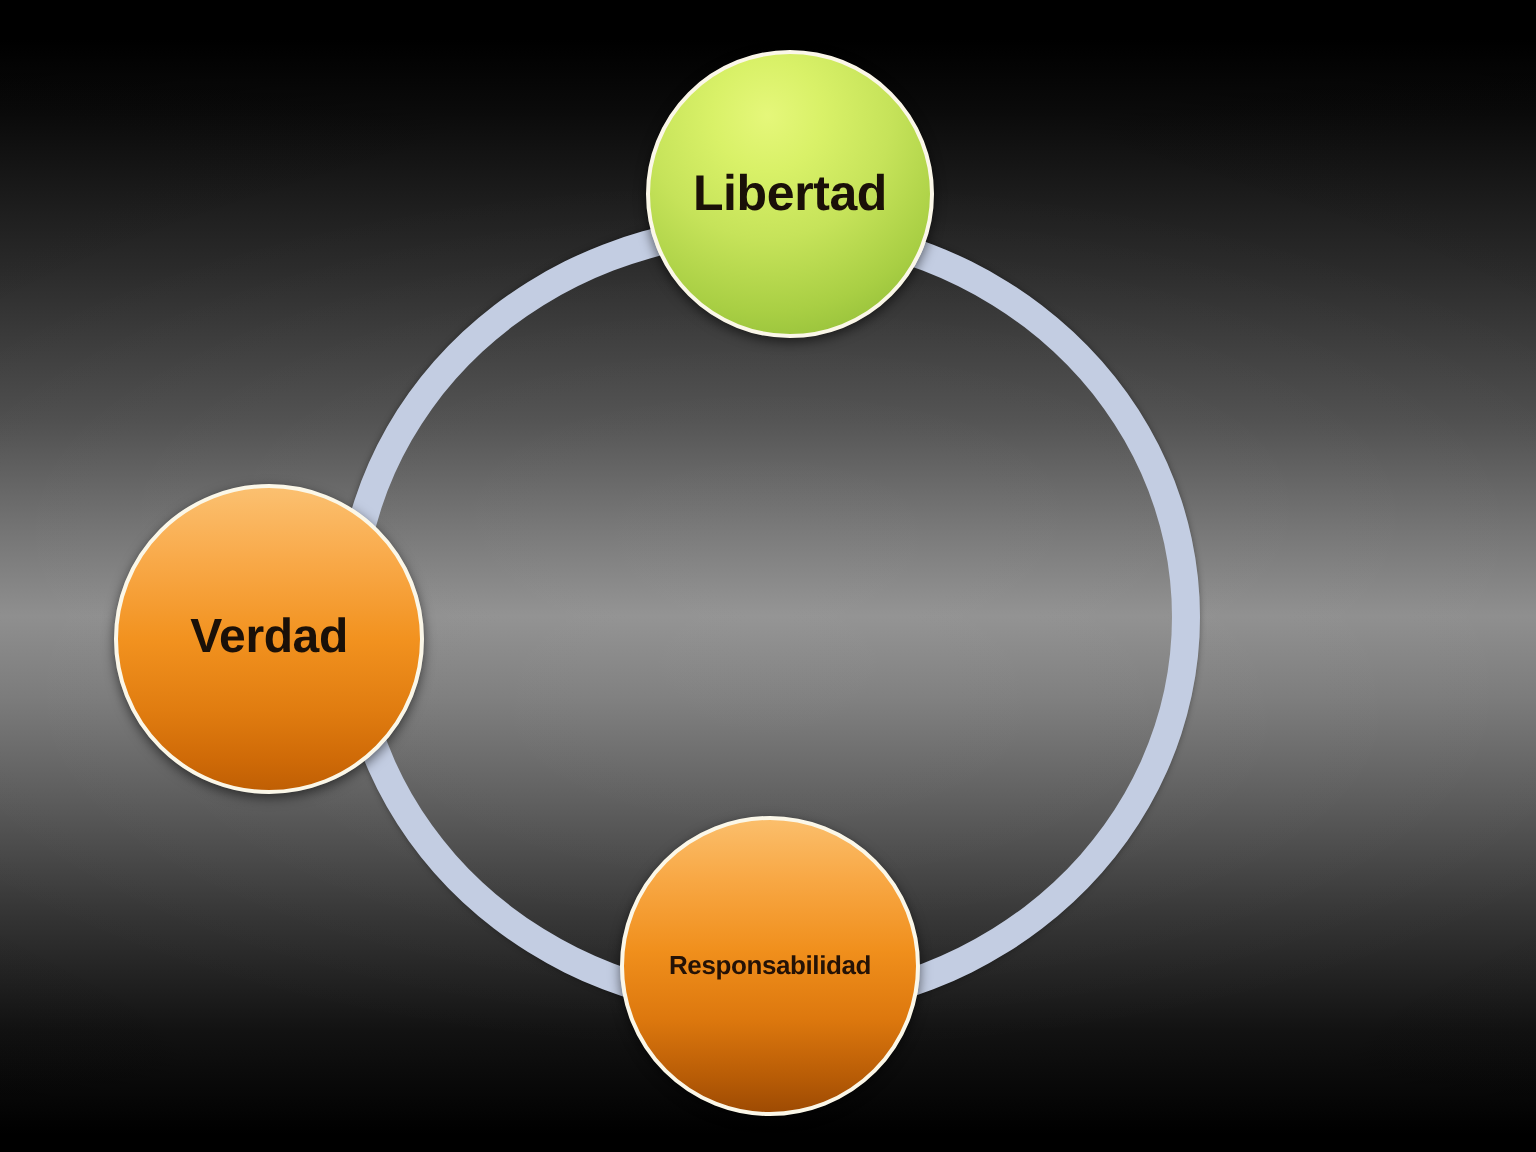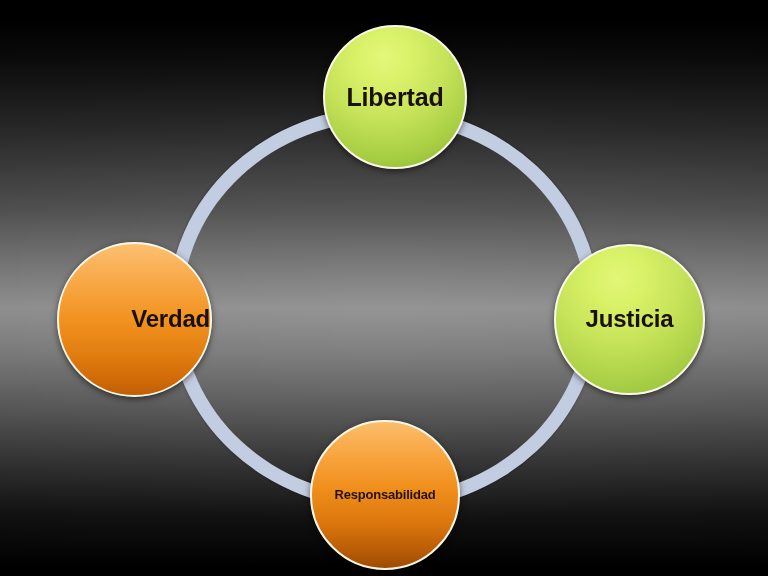--- a/index.html
+++ b/index.html
@@ -120,21 +120,20 @@
     width: 155px;
     height: 155px;
     background:
       linear-gradient(to bottom,
         #fbc070 0%,
         #f9ab4c 22%,
         #f2921f 50%,
         #e07c10 74%,
         #cf6a07 90%,
         #c05f04 100%);
-    justify-content: flex-end;
   }
   #node-left .label { font-size: 24px; }
 
   
   #node-right {
     left: 554px;
     top: 224px;
     width: 151px;
     height: 151px;
     background:
@@ -144,21 +143,21 @@
         #c6e359 45%,
         #abd047 72%,
         #94c039 92%,
         #86b332 100%);
   }
   #node-right .label { font-size: 24px; }
 
   
   #node-bottom {
     left: 310px;
-    top: 400px;
+    top: 388px;
     width: 150px;
     height: 150px;
     background:
       linear-gradient(to bottom,
         #fbbe6b 0%,
         #f8a845 20%,
         #f08f1c 45%,
         #dd780e 68%,
         #b85c06 88%,
         #9e4b03 100%);
@@ -176,22 +175,19 @@
   <div id="ring"></div>
 
   <div class="node" id="node-top">
     <span class="label">Libertad</span>
   </div>
 
   <div class="node" id="node-left">
     <span class="label">Verdad</span>
   </div>
 
-  <div class="node" id="node-right">
-    <span class="label">Justicia</span>
-  </div>
 
   <div class="node" id="node-bottom">
     <span class="label">Responsabilidad</span>
   </div>
 
 
 </div>
 
 </body></html>

